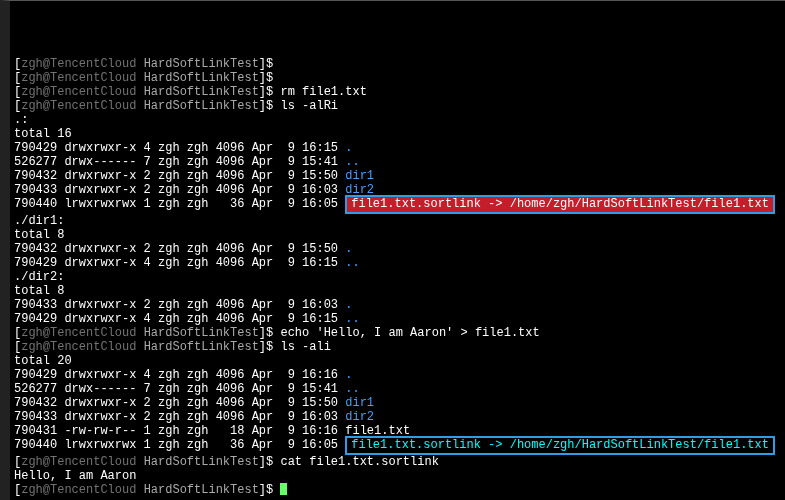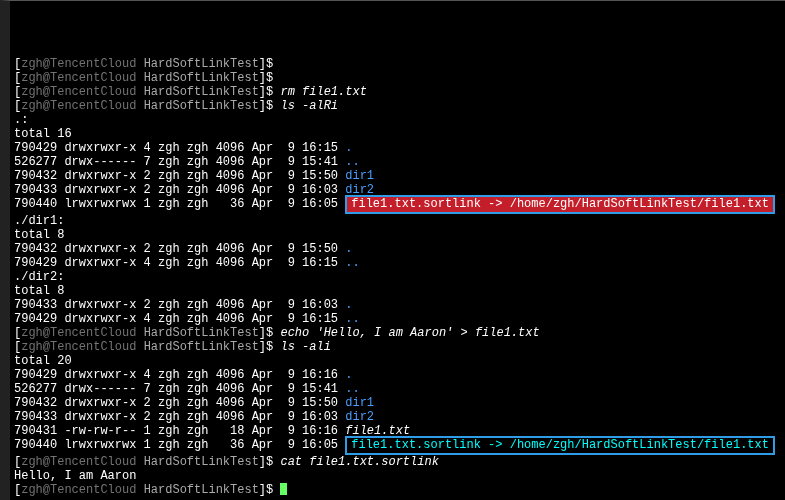--- a/index.html
+++ b/index.html
@@ -12,21 +12,21 @@
     width: 785px;
     height: 500px;
     overflow: hidden;
     white-space: pre;
     border-left: 10px solid #222;
     border-top: 1px solid #555;
   }
   .line { display: block; padding: 0 4px; }
   .cyan { color: #737373; }
   .blue { color: #4a9eff; }
-  .white { color: #fff; font-style: italic; }
+  .white { color: #fff; }
   .desc { color: #aaa; }
   .boxred {
     border: 2px solid #2e9ce6;
     background: #c41e2b;
     color: #fff;
     padding: 0 4px 1px 4px;
     display: inline-block;
     margin-top: -2px;
   }
   .boxblue {

